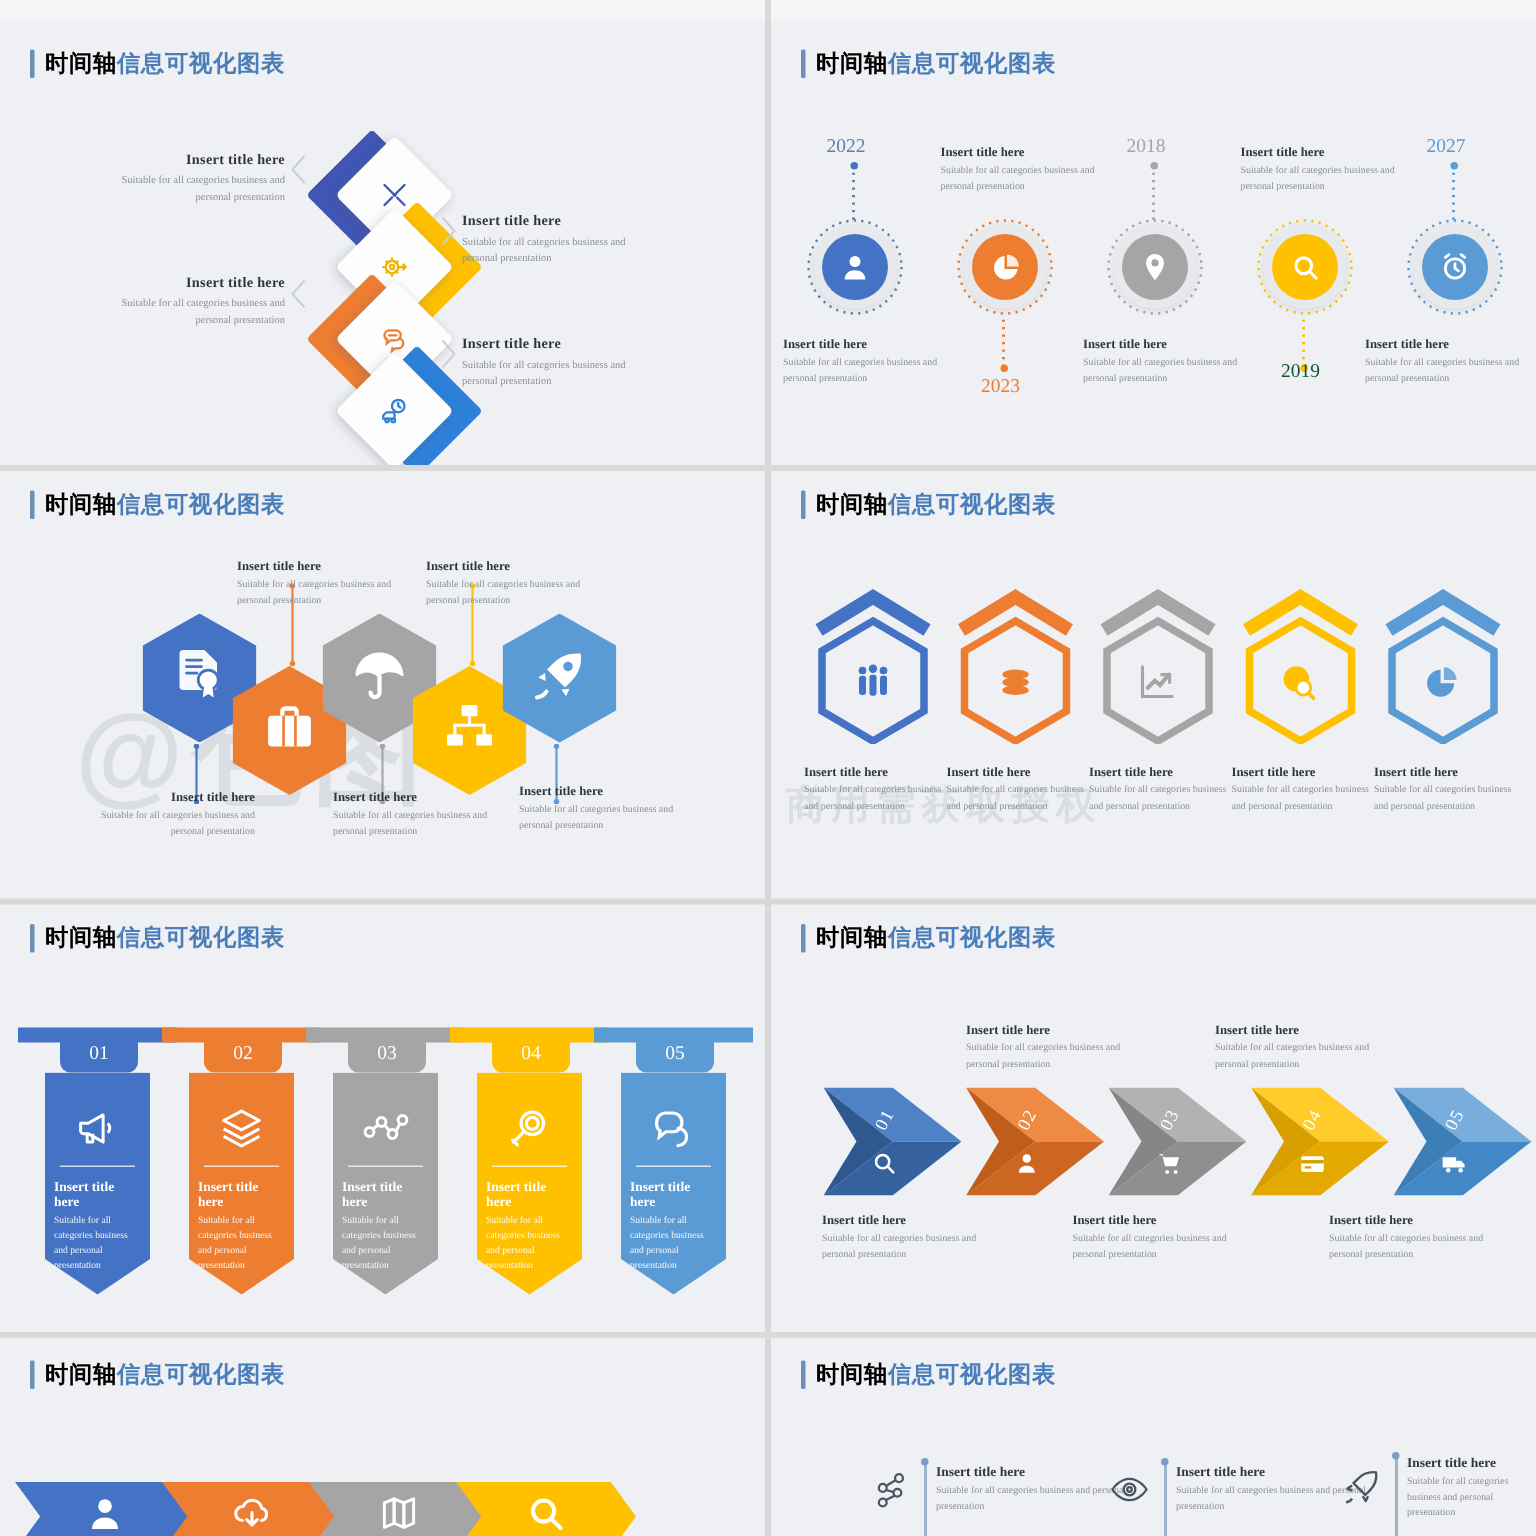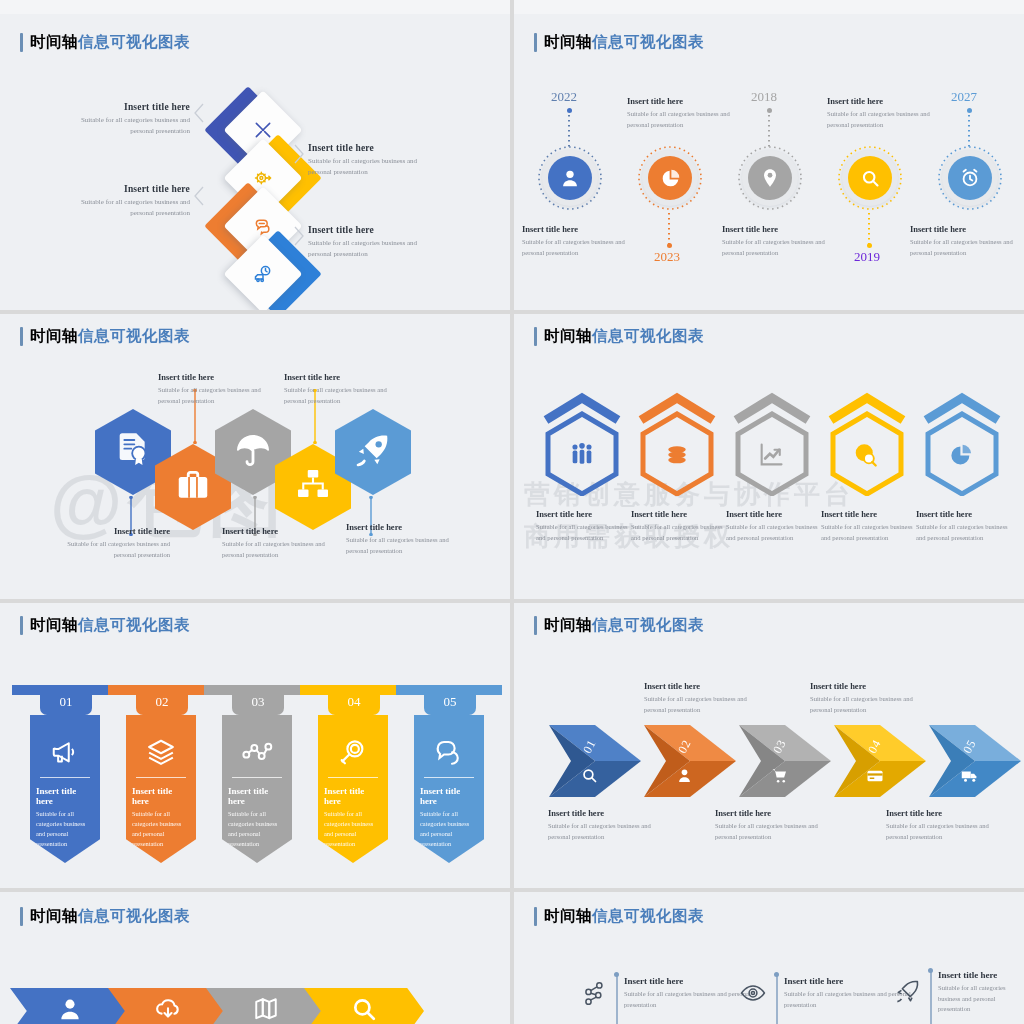--- a/index.html
+++ b/index.html
@@ -343,21 +343,21 @@
           <svg width="21" height="21" viewBox="0 0 24 24" fill="none" stroke="#fff" stroke-width="2.4" stroke-linecap="round">
               <circle cx="10.5" cy="10.5" r="6"></circle>
               <path d="M15 15l5 5"></path>
             </svg>
         </div>
       </div>
       <svg style="position:absolute;left:353px;top:213px" width="4" height="33">
           <line x1="2" y1="0" x2="2" y2="33" stroke="#ffc000" stroke-width="2" stroke-dasharray="1.5,3.5"></line>
         </svg>
       <div class="dotbig" style="left:353px;top:243px;background:#ffc000"></div>
-      <div class="yr" style="left:340px;top:249px;color:#6d28d9">2019</div>
+      <div class="yr" style="left:340px;top:239px;color:#14532d">2019</div>
     </div>
 
     <div>
       <div class="yr" style="left:437px;top:89px;color:#5b9bd5">2027</div>
       <div class="dotbig" style="left:453px;top:108px;background:#5b9bd5"></div>
       <svg style="position:absolute;left:453px;top:115px" width="4" height="33">
           <line x1="2" y1="0" x2="2" y2="33" stroke="#5b9bd5" stroke-width="2" stroke-dasharray="1.5,3.5"></line>
         </svg>
       <svg style="position:absolute;left:423px;top:145px" width="66" height="66">
           <circle cx="33" cy="33" r="31" fill="none" stroke="#5b9bd5" stroke-width="1.6" stroke-dasharray="1.5,3.5"></circle>
@@ -482,21 +482,20 @@
     </div>
   </div>
 
   <div class="slide">
     <div class="title-wrap" style="top:12px">
       <span class="title-bar"></span>
       <span class="title-text">
         <span class="t-or">时间轴</span><span class="t-bl">信息可视化图表</span>
       </span>
     </div>
-    <div class="wm wm-mid" style="left:10px;top:163px;">营销创意服务与协作平台</div>
     <div class="wm wm-mid" style="left:10px;top:205px;">商用需获取授权</div>
 
     <div class="hexo-wrap" style="left:22px;top:70px">
       <svg width="92" height="112" viewBox="0 0 92 112">
         <path d="M10 36 L46 14 L82 36" fill="none" stroke="#4472c4" stroke-width="9" stroke-linejoin="miter"></path>
         <path d="M46 30 L80 50 L80 90 L46 110 L12 90 L12 50 Z" fill="none" stroke="#4472c4" stroke-width="5"></path>
       </svg>
       <span style="position:absolute;left:32px;top:56px">
         <svg width="28" height="28" viewBox="0 0 24 24" fill="#4472c4">
             <circle cx="6" cy="6" r="2.2"></circle>

